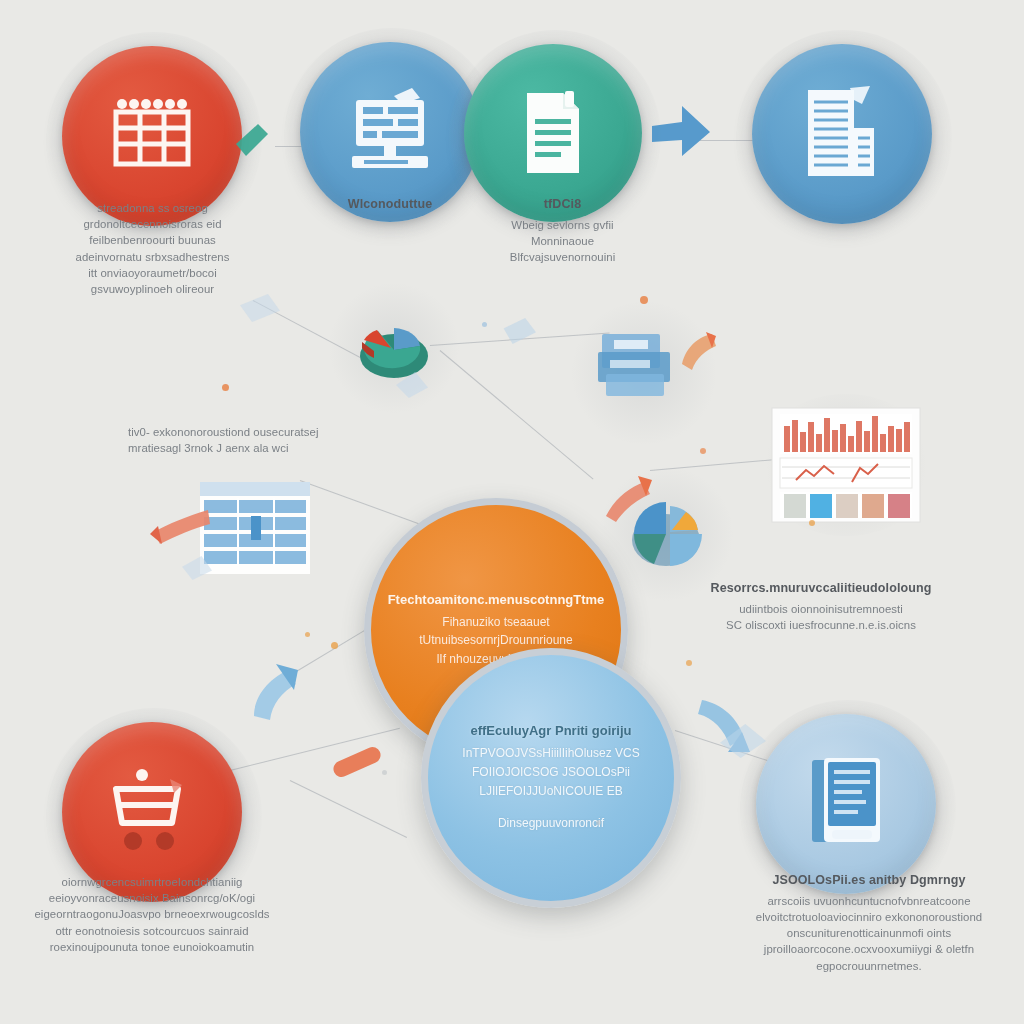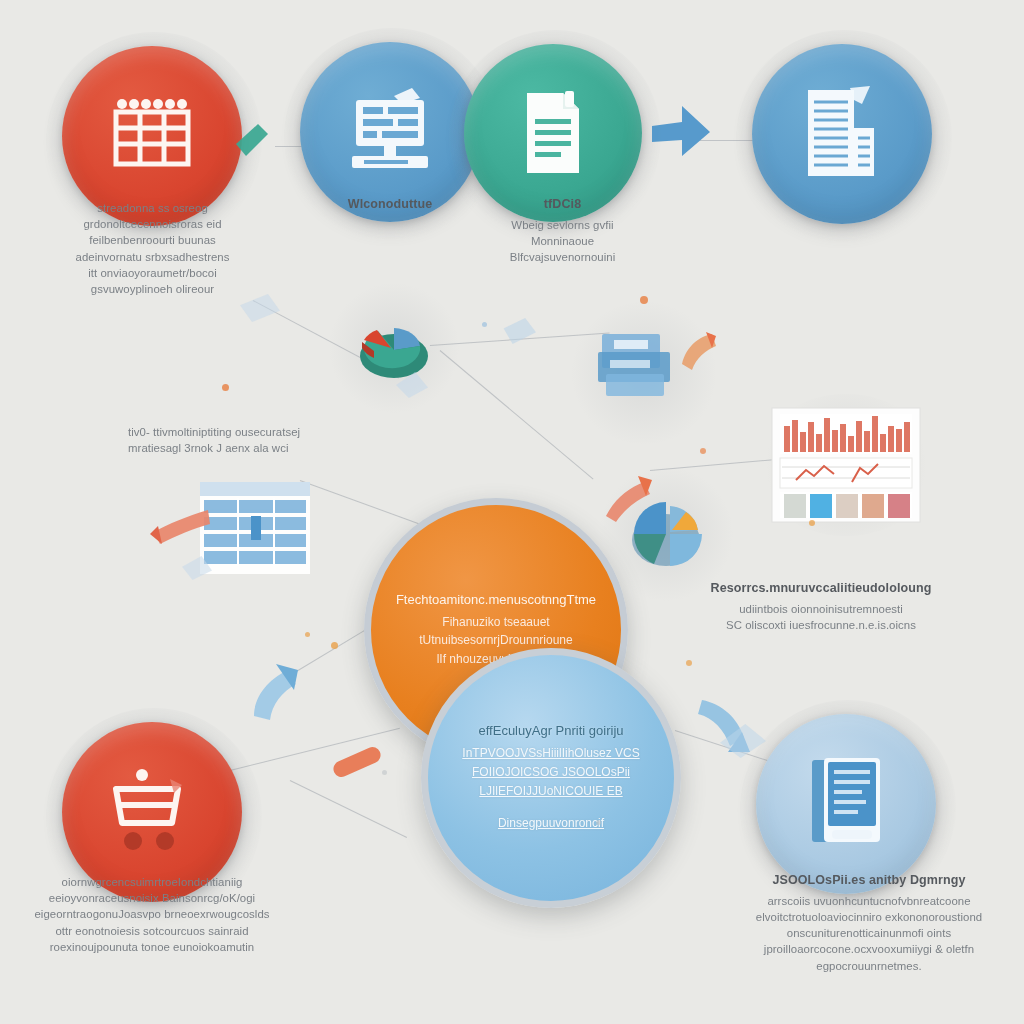--- a/index.html
+++ b/index.html
@@ -53,24 +53,24 @@
   .bub.orange{
     background:radial-gradient(circle at 38% 30%, #f09645, #e8801f 58%, #de7410 100%);
     border:7px solid #c5ccd4;
     box-shadow:0 8px 22px rgba(80,85,90,.3);
   }
   .bub.blue{
     background:radial-gradient(circle at 40% 28%, #b6d8ef, #8dc2e4 55%, #77b3dc 100%);
     border:7px solid #c8cfd6;
     box-shadow:0 8px 24px rgba(80,85,90,.3);
   }
-  .bub .bt{font-size:13px;font-weight:normal;color:#fdf4ec;filter:blur(.5px);margin-bottom:6px;}
+  .bub .bt{font-size:13px;font-weight:bold;color:#fdf4ec;filter:blur(.5px);margin-bottom:6px;}
   .bub .bl{font-size:12px;color:#fbeade;filter:blur(.55px);line-height:1.55;}
   .bub.blue .bt{color:#3f6f87;text-shadow:0 0 3px rgba(255,255,255,.4);text-align:center;}
-  .bub.blue .bl{color:#f2f8fc;text-shadow:0 0 2px rgba(120,150,170,.35);text-decoration:underline;}
+  .bub.blue .bl{color:#f2f8fc;text-shadow:0 0 2px rgba(120,150,170,.35);}
   .bub.blue .bgap{margin-top:14px;}
 
   
   .line{position:absolute;background:#b9bcc0;height:1px;transform-origin:0 50%;opacity:.85;}
 
   
   .arrow{position:absolute;}
 
   
   .mini{position:absolute;}
@@ -227,21 +227,21 @@
     </svg>
   </div>
   <div class="arrow" style="left:676px;top:330px;">
     <svg width="44" height="46" viewBox="0 0 44 46">
       <path d="M6 34 C10 16 24 6 36 4 L40 16 C30 20 20 28 16 40 Z" fill="#e8a06e" opacity=".9"></path>
       <path d="M30 2 L40 6 L36 18 Z" fill="#e8724a"></path>
     </svg>
   </div>
 
   <div class="cap" style="left:128px;top:424px;width:230px;text-align:left;">
-    <div class="b">tiv0- ttivmoltiniptiting ousecuratsej</div>
+    <div class="b">tiv0- exkononoroustiond ousecuratsej</div>
     <div class="b">mratiesagl 3rnok J aenx ala wci</div>
   </div>
   <div class="mini" style="left:196px;top:478px;width:118px;height:100px;">
     <svg width="118" height="100" viewBox="0 0 118 100">
       <rect x="4" y="4" width="110" height="92" fill="#ffffff" opacity=".92"></rect>
       <rect x="4" y="4" width="110" height="14" fill="#cfe0ee"></rect>
       <g fill="#7fb4dc" opacity=".9">
         <rect x="8" y="22" width="102" height="13"></rect>
         <rect x="8" y="39" width="102" height="13"></rect>
         <rect x="8" y="56" width="102" height="13"></rect>

